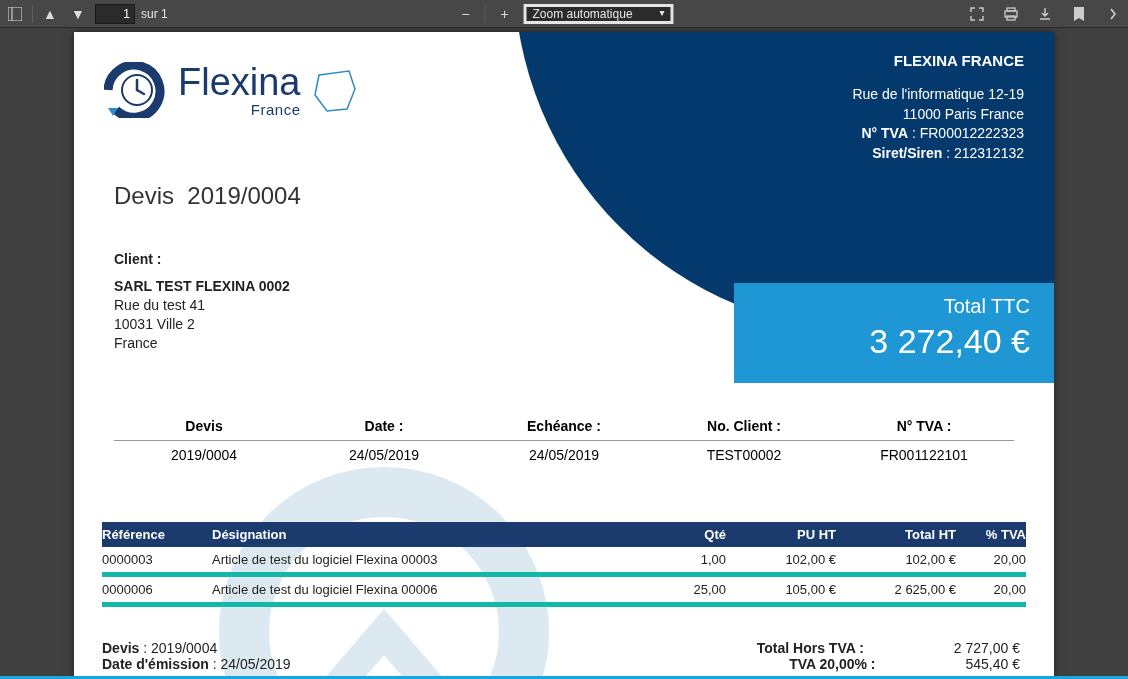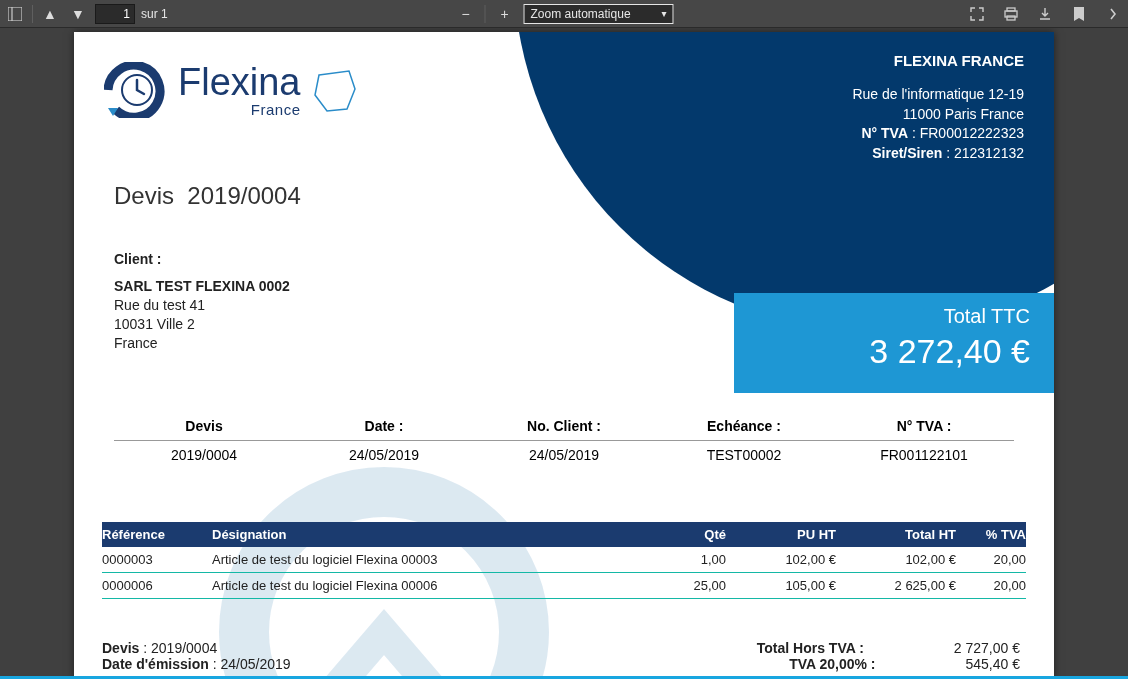--- a/index.html
+++ b/index.html
@@ -21,21 +21,21 @@
     gap: 6px;
     color: #e6e6e6;
     font-size: 12px;
     border-bottom: 1px solid #2a2a2a;
     position: relative;
   }
   .toolbar .center { position: absolute; left: 50%; transform: translateX(-50%); display: flex; align-items: center; gap: 8px; }
   .toolbar .right { margin-left: auto; display: flex; align-items: center; gap: 12px; }
   .tbtn { width: 22px; height: 22px; display: flex; align-items: center; justify-content: center; cursor: pointer; color: #ddd; font-size: 14px; border-radius: 2px; }
   .page-input { width: 40px; height: 20px; background: #2b2b2b; border: 1px solid #1a1a1a; color: #fff; text-align: right; padding-right: 4px; font-size: 12px; }
-  .zoom-select { background: #2b2b2b; border: 1px solid #e5e5e5; color: #e6e6e6; font-size: 12px; height: 20px; padding: 0 18px 0 6px; position: relative; display: flex; align-items: center; min-width: 150px; }
+  .zoom-select { background: #2b2b2b; border: 3px solid #e5e5e5; color: #e6e6e6; font-size: 12px; height: 20px; padding: 0 18px 0 6px; position: relative; display: flex; min-width: 150px; }
   .zoom-select .chev { position: absolute; right: 6px; font-size: 10px; }
   .sep { width: 1px; height: 18px; background: #5f5f5f; }
   .viewer {
     position: absolute;
     top: 28px; left: 0; right: 0; bottom: 0;
     background: #404040;
     display: flex;
     justify-content: center;
     overflow: hidden;
   }
@@ -98,21 +98,21 @@
     top: 218px; left: 40px;
     font-size: 14px;
     color: #222;
     line-height: 1.35;
   }
   .client-block .lbl { font-weight: bold; margin-bottom: 8px; }
   .client-block .nm { font-weight: bold; }
 
   .total-ttc {
     position: absolute;
-    top: 261px; right: 0;
+    top: 251px; right: 0;
     width: 320px; height: 100px;
     background: #1e97d4;
     color: #fff;
     text-align: right;
     padding: 12px 24px;
   }
   .total-ttc .lab { font-size: 20px; }
   .total-ttc .val { font-size: 34px; font-weight: 500; margin-top: 4px; }
 
   .meta-table {
@@ -135,21 +135,21 @@
     font-weight: bold;
     font-size: 13px;
   }
   .lines-head div, .lines-row div { padding: 5px 0; }
   .col-ref { width: 110px; }
   .col-des { flex: 1; }
   .col-qte { width: 80px; text-align: right; }
   .col-pu { width: 110px; text-align: right; }
   .col-tot { width: 120px; text-align: right; }
   .col-tva { width: 70px; text-align: right; }
-  .lines-row { display: flex; font-size: 13px; color: #222; border-bottom: 1px solid #14b8a6; }
+  .lines-row { display: flex; font-size: 13px; color: #222; border-bottom: 5px solid #14b8a6; }
 
   .watermark {
     position: absolute;
     top: 430px; left: 110px;
     width: 560px; height: 340px;
     opacity: 0.15;
     z-index: 0;
   }
 
   .footer-summary {
@@ -280,22 +280,22 @@
 
     <div class="total-ttc">
       <div class="lab">Total TTC</div>
       <div class="val">3 272,40 €</div>
     </div>
 
     <div class="meta-table">
       <div class="meta-row meta-head">
         <div>Devis</div>
         <div>Date :</div>
+        <div>Echéance :</div>
         <div>No. Client :</div>
-        <div>Echéance :</div>
         <div>N° TVA :</div>
       </div>
       <div class="meta-row meta-body">
         <div>2019/0004</div>
         <div>24/05/2019</div>
         <div>24/05/2019</div>
         <div>TEST00002</div>
         <div>FR001122101</div>
       </div>
     </div>

